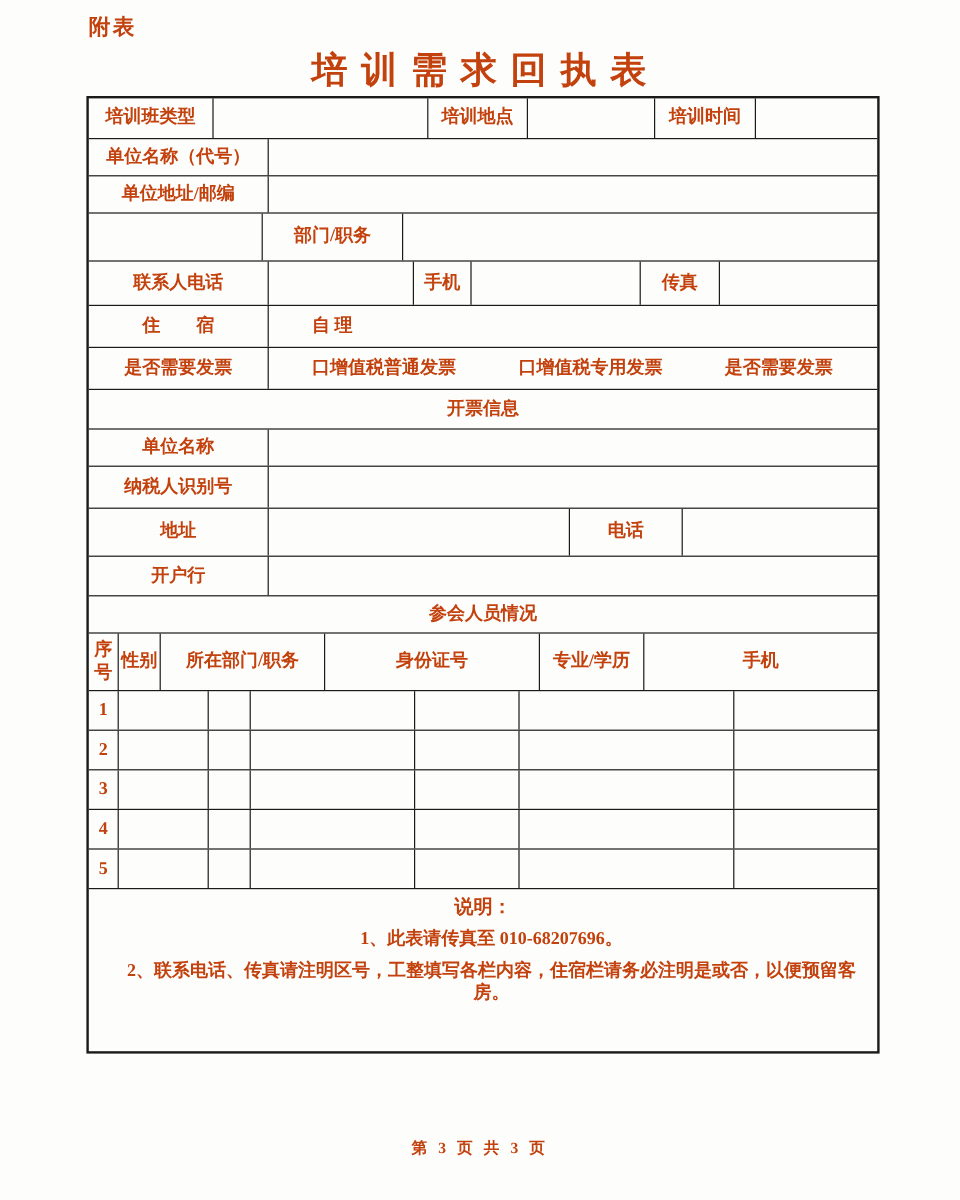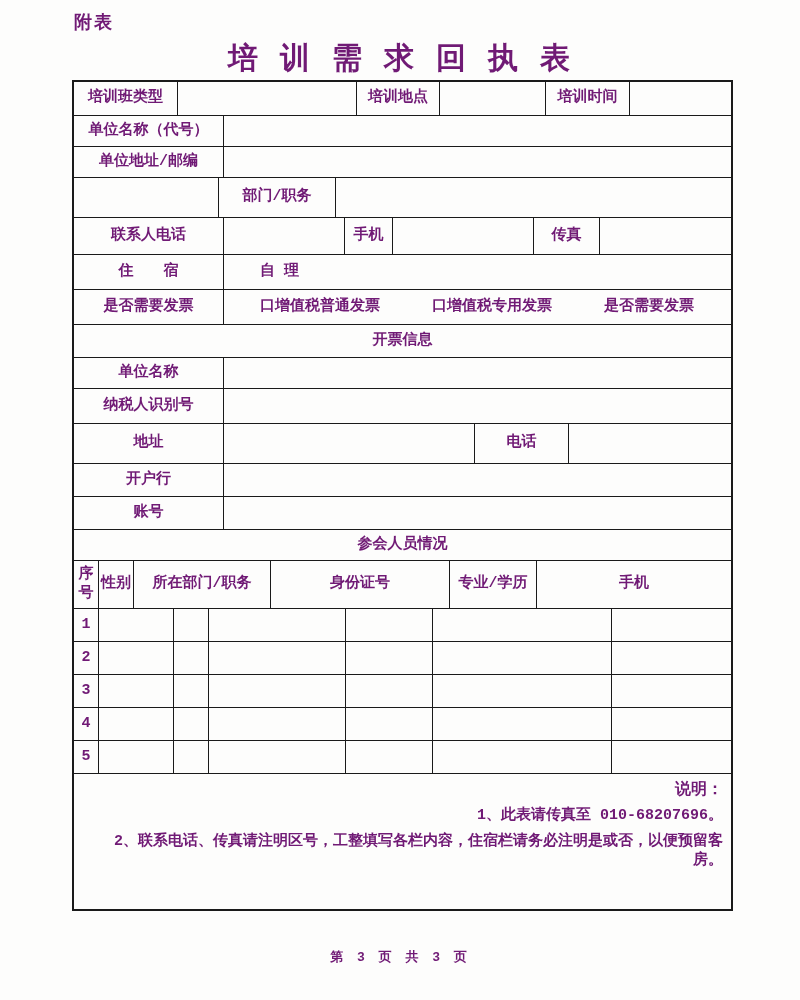--- a/index.html
+++ b/index.html
@@ -1,22 +1,22 @@
 <!DOCTYPE html>
 <html><head>
 <meta charset="utf-8">
 <style>
   html, body { margin: 0; padding: 0; }
   .page {
     position: relative;
     width: 800px;
     height: 1000px;
     background: #fdfdfc;
-    color: #701a75;
-    font-family: Liberation Mono, monospace;
+    color: #c2410c;
+    font-family: Liberation Serif, serif;
     font-weight: bold;
     overflow: hidden;
   }
   .appendix {
     position: absolute;
     left: 74px;
     top: 10px;
     font-size: 18px;
     letter-spacing: 2px;
   }
@@ -60,21 +60,21 @@
   .cell.full { flex: 1 1 auto; }
   .cell.left { justify-content: flex-start; text-align: left; }
   .opts {
     justify-content: flex-start;
     padding-left: 36px;
     gap: 52px;
   }
   .notes-cell {
     display: block;
     padding: 6px 8px;
-    text-align: right;
+    text-align: center;
     font-size: 15px;
   }
   .notes-title { font-size: 16px; }
   .note-item { padding-left: 14px; margin-top: 7px; }
   .footer {
     position: absolute;
     left: 0;
     top: 948px;
     width: 100%;
     text-align: center;
@@ -159,24 +159,20 @@
       <div class="cell" style="width:251px"></div>
       <div class="cell" style="width:94px">电话</div>
       <div class="cell"></div>
     </div>
 
     <div class="row" style="height:33px">
       <div class="cell" style="width:150px">开户行</div>
       <div class="cell"></div>
     </div>
 
-    <div class="row" style="height:33px">
-      <div class="cell" style="width:150px">账号</div>
-      <div class="cell"></div>
-    </div>
 
     <div class="row" style="height:31px">
       <div class="cell full">参会人员情况</div>
     </div>
 
     <div class="row" style="height:48px">
       <div class="cell" style="width:25px">序号</div>
       <div class="cell" style="width:35px">性别</div>
       <div class="cell" style="width:137px">所在部门/职务</div>
       <div class="cell" style="width:179px">身份证号</div>

